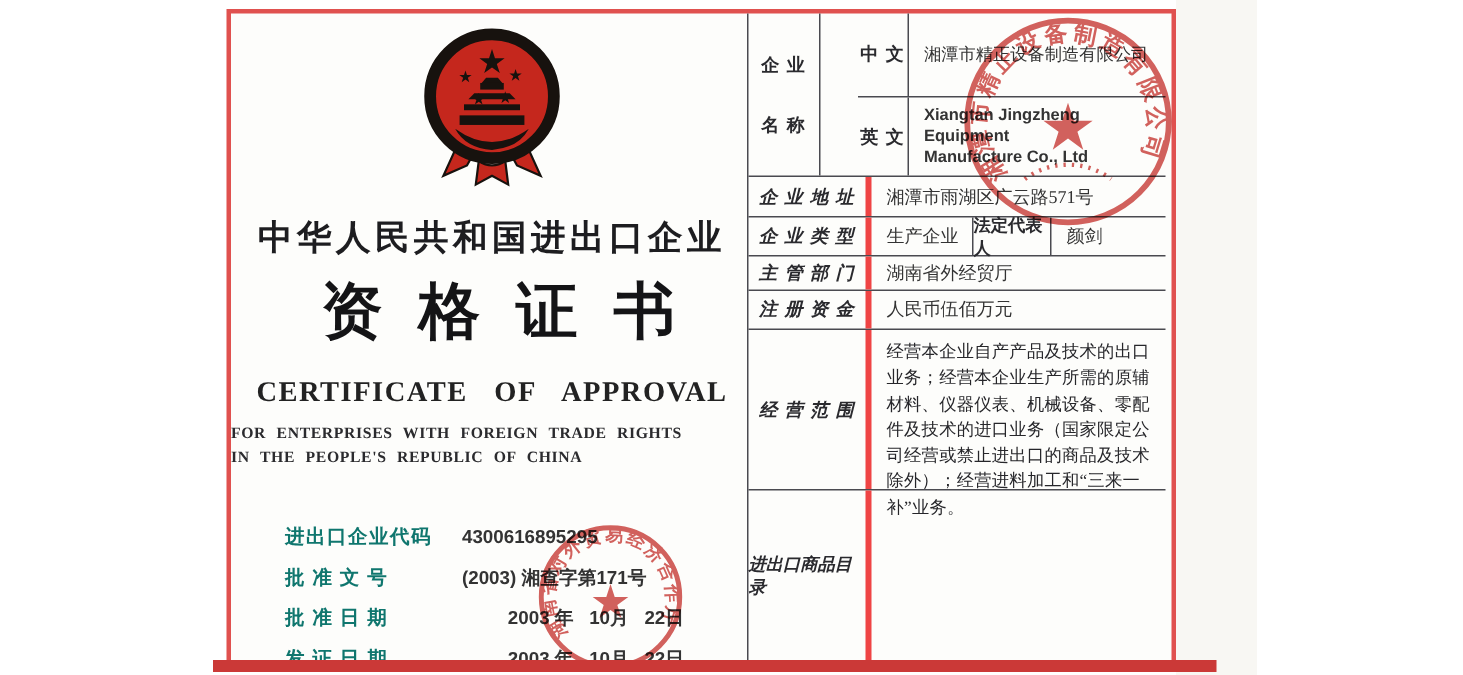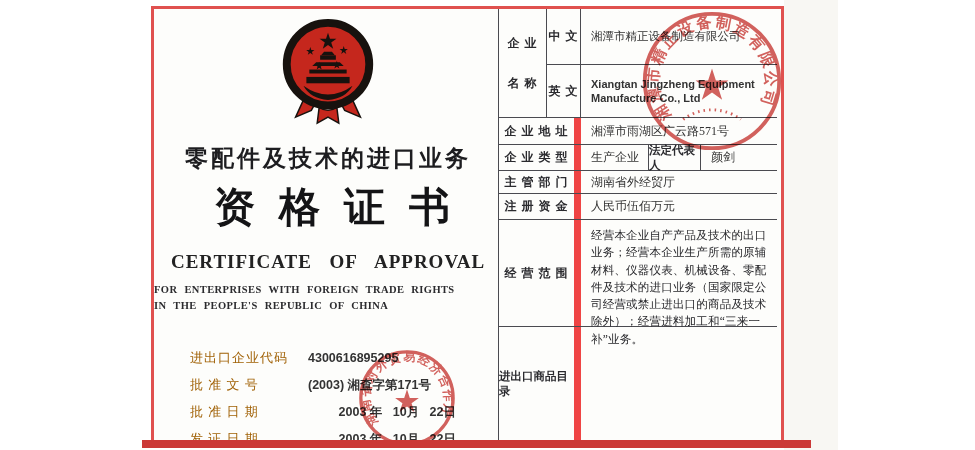--- a/index.html
+++ b/index.html
@@ -29,50 +29,50 @@
     letter-spacing:24px; padding-left:32px; color:#141416;
   }
   .title-en {
     margin-top:16px; text-align:center; font-size:19px; font-weight:bold;
     letter-spacing:1px; word-spacing:12px; color:#222;
   }
   .sub-en { margin-top:9px; font-size:10.5px; font-weight:bold;
     letter-spacing:0.4px; word-spacing:4px; line-height:1.55; color:#2b2b2e; }
   .fields { margin-top:30px; }
   .frow { display:flex; align-items:center; height:27px; padding-left:36px; font-size:13px; }
-  .flabel { width:118px; font-weight:400; letter-spacing:1px; color:#a16207; }
+  .flabel { width:118px; font-weight:700; letter-spacing:1px; color:#0f766e; }
   .fvalue { white-space:pre; font-family:"Liberation Sans","DejaVu Sans",sans-serif;
     font-size:12.5px; font-weight:bold; color:#333; }
   .fvalue.date { flex:1; text-align:right; padding-right:46px; }
   
   .rtable {
     position:absolute; left:344px; top:0; bottom:0; width:279px;
     display:flex; flex-direction:column;
     border-left:1px solid #4a4a50; font-size:12px;
   }
   .trow { display:flex; border-bottom:1px solid #4a4a50; }
   .cell { display:flex; align-items:center; }
   .lbl { justify-content:center; font-weight:600; letter-spacing:1px; color:#2a2a2e; }
   .val { padding-left:10px; color:#333; }
   .name-block { height:109px; }
   .col-group { width:48px; border-right:1px solid #4a4a50;
     flex-direction:column; justify-content:space-around; padding:14px 0; }
-  .name-sub { flex:1; display:flex; flex-direction:column; }
+  .name-sub { flex:1; display:flex; flex-direction:column;margin-left:25px; }
   .nrow { display:flex; flex:1; }
   .nrow.top { border-bottom:1px solid #4a4a50; flex:0 0 56px; }
   .col-sub { width:34px; border-right:1px solid #4a4a50; }
   .val.en { font-family:"Liberation Sans","DejaVu Sans",sans-serif; font-weight:bold;
     font-size:11px; line-height:1.3; flex-direction:column; align-items:flex-start; justify-content:center; }
   .row-address { height:27px; }
   .row-type { height:26px; }
   .row-dept { height:23px; }
   .row-capital { height:26px; }
   .row-scope { height:107px; }
   .row-catalog { flex:1; border-bottom:none; }
-  .lbl-wide { width:82px; border-right:7px solid #ef4444; }
+  .lbl-wide { width:82px; border-right:4px solid #ef4444;font-style:italic; }
   .val-type { width:68px; border-right:1px solid #4a4a50; }
   .lbl-rep { width:52px; border-right:1px solid #4a4a50; font-size:11.5px; letter-spacing:0; }
   .val-rep { flex:1; }
   .val-scope { flex:1; align-items:flex-start; padding:7px 10px 0 10px;
     font-size:11.5px; line-height:1.5; letter-spacing:0.2px; }
   .val-fill { flex:1; }
   
   .seal { position:absolute; mix-blend-mode:multiply; opacity:0.85; pointer-events:none; }
   .seal-company { left:486px; top:-2px; width:144px; height:148px; z-index:4; }
   .seal-gov { left:203px; top:339px; width:100px; height:100px; z-index:4; }
@@ -108,21 +108,21 @@
             <path d="M43 39 L57 39 L54 35.5 L46 35.5 Z"></path>
             <rect x="42" y="39" width="16" height="4.5"></rect>
             <path d="M34 50 L66 50 L62 46 L38 46 Z"></path>
             <rect x="31" y="53.5" width="38" height="4"></rect>
             <rect x="28" y="61" width="44" height="6.5"></rect>
             <path d="M25 70 Q50 88 75 70 Q68 83 50 84.5 Q32 83 25 70 Z"></path>
           </g>
         </svg>
       </div>
 
-      <div class="title-zh">零配件及技术的进口业务</div>
+      <div class="title-zh">中华人民共和国进出口企业</div>
       <div class="title-main">资格证书</div>
       <div class="title-en">CERTIFICATE OF APPROVAL</div>
       <div class="sub-en">
         <div>FOR ENTERPRISES WITH FOREIGN TRADE RIGHTS</div>
         <div>IN THE PEOPLE'S REPUBLIC OF CHINA</div>
       </div>
 
       <div class="fields">
         <div class="frow">
           <span class="flabel">进出口企业代码</span>

